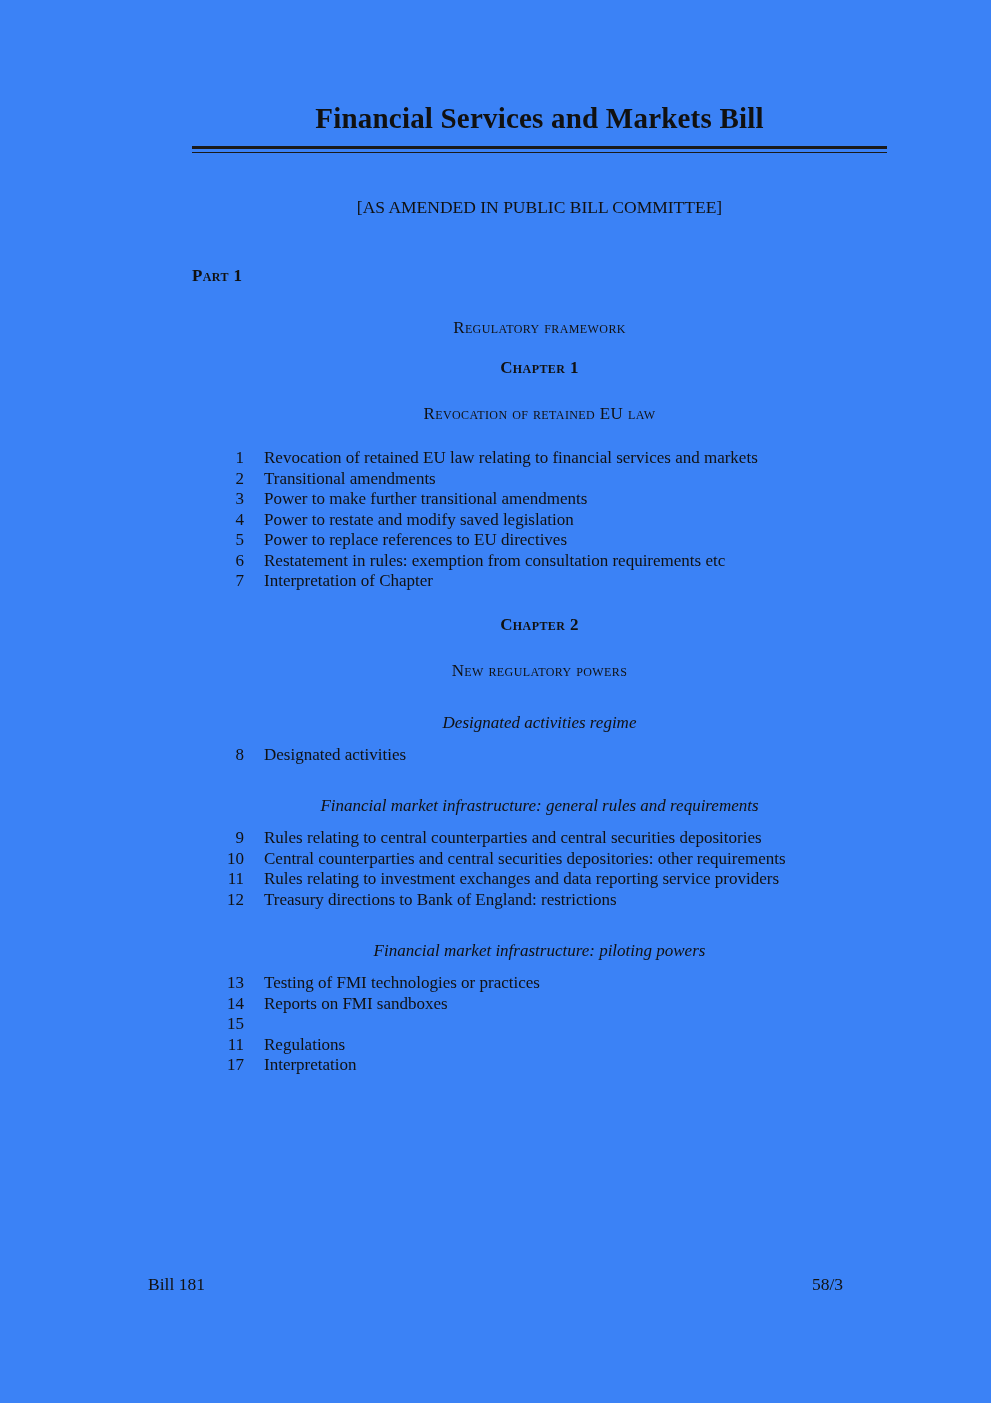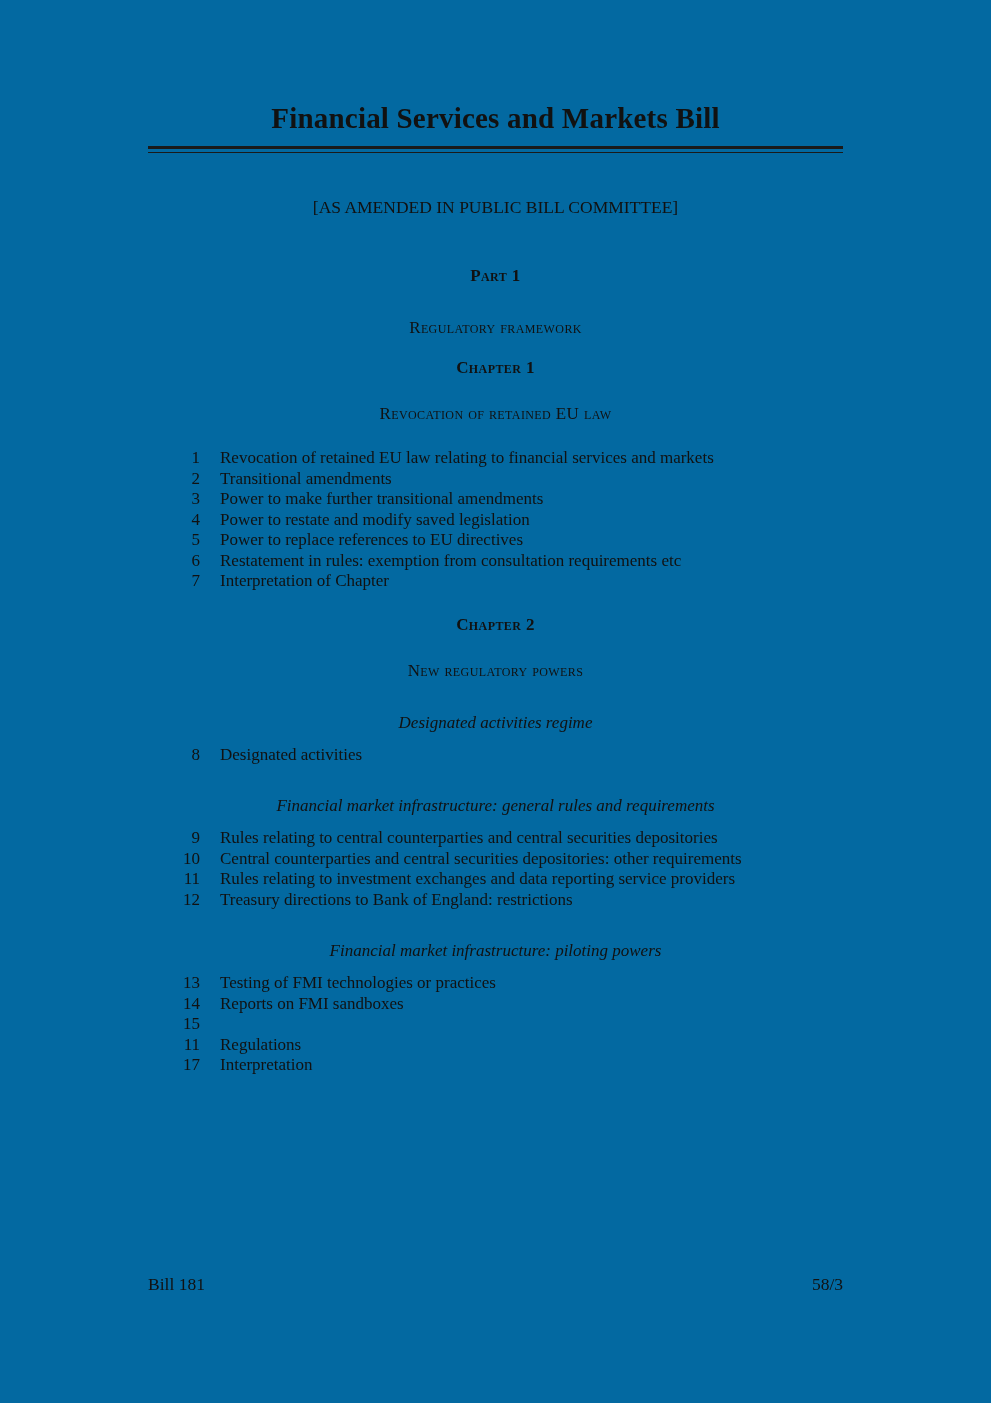--- a/index.html
+++ b/index.html
@@ -4,25 +4,26 @@
 <style>
   html, body {
     margin: 0;
     padding: 0;
     background: #ffffff;
   }
   .page {
     position: relative;
     width: 991px;
     height: 1403px;
-    background: #0369a1;
+    background: #3b82f6;
     color: #111111;
     font-family: "Liberation Serif", serif;
     box-sizing: border-box;
     overflow: hidden;
+    padding-left: 44px;
   }
   .content {
     position: relative;
     width: 695px;
     margin: 0 auto 0 148px;
     padding-top: 100px;
   }
   .doc-title {
     margin: 0;
     text-align: center;
@@ -46,21 +47,21 @@
   .contents-heading {
     margin-top: 106px;
     text-align: center;
     font-size: 21px;
     line-height: 26px;
     letter-spacing: 1px;
   }
   
   .toc-part {
     margin-top: 46px;
-    text-align: center;
+    text-align: left;
     font-variant: small-caps;
     font-weight: bold;
     font-size: 17px;
     line-height: 22px;
     letter-spacing: 0.4px;
   }
   .toc-part-subtitle {
     margin-top: 30px;
     text-align: center;
     font-variant: small-caps;

